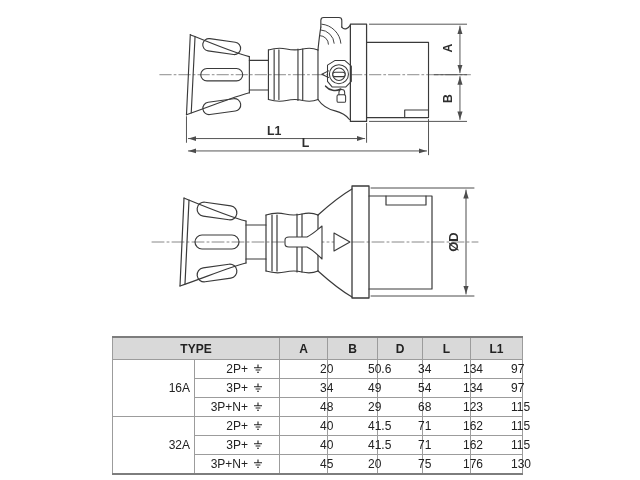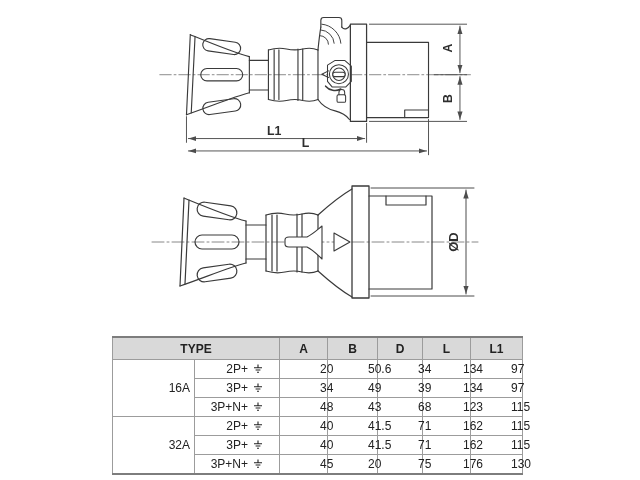--- a/index.html
+++ b/index.html
@@ -220,35 +220,35 @@
         <td class="typecell">
           <span class="typewrap">
               <span>3P+</span>
               <svg class="earth" viewBox="0 0 10 10">
                 <path d="M5 0.5 V3.8 M1 3.8 H9 M2.6 6 H7.4 M4 8.2 H6" stroke="#222" stroke-width="1.1" fill="none"></path>
               </svg>
             </span>
         </td>
         <td>34</td>
         <td>49</td>
-        <td>39</td>
+        <td>54</td>
         <td>134</td>
         <td>97</td>
       </tr>
       <tr>
         <td class="typecell">
           <span class="typewrap">
               <span>3P+N+</span>
               <svg class="earth" viewBox="0 0 10 10">
                 <path d="M5 0.5 V3.8 M1 3.8 H9 M2.6 6 H7.4 M4 8.2 H6" stroke="#222" stroke-width="1.1" fill="none"></path>
               </svg>
             </span>
         </td>
         <td>48</td>
-        <td>43</td>
+        <td>29</td>
         <td>68</td>
         <td>123</td>
         <td>115</td>
       </tr>
       <tr>
         <td class="group" rowspan="3">32A</td>
         <td class="typecell">
           <span class="typewrap">
               <span>2P+</span>
               <svg class="earth" viewBox="0 0 10 10">

